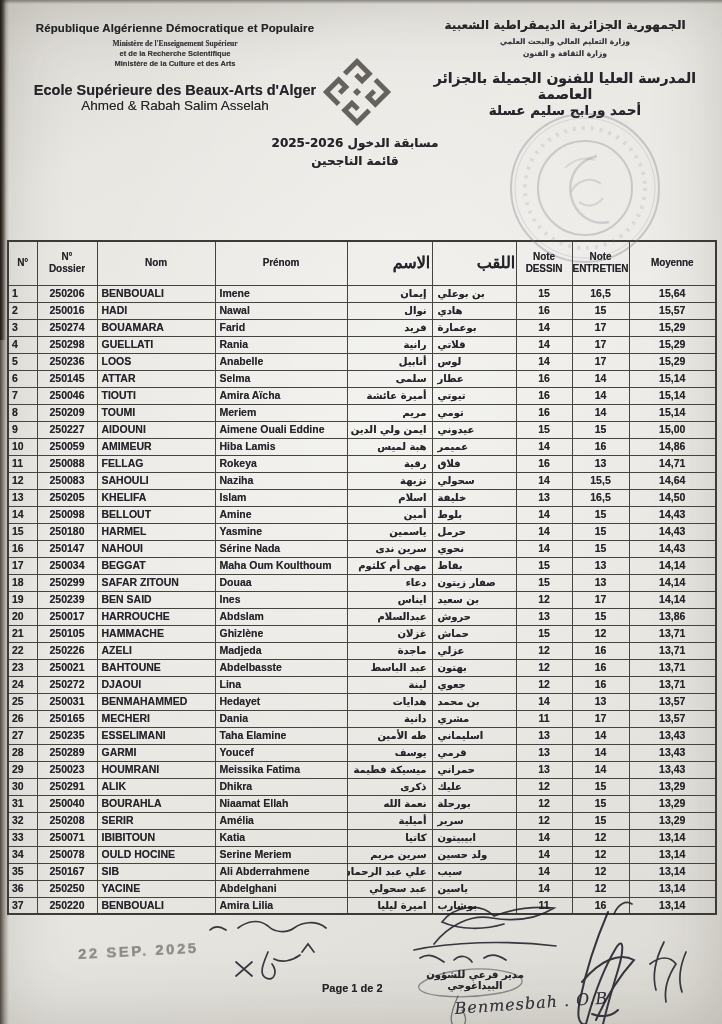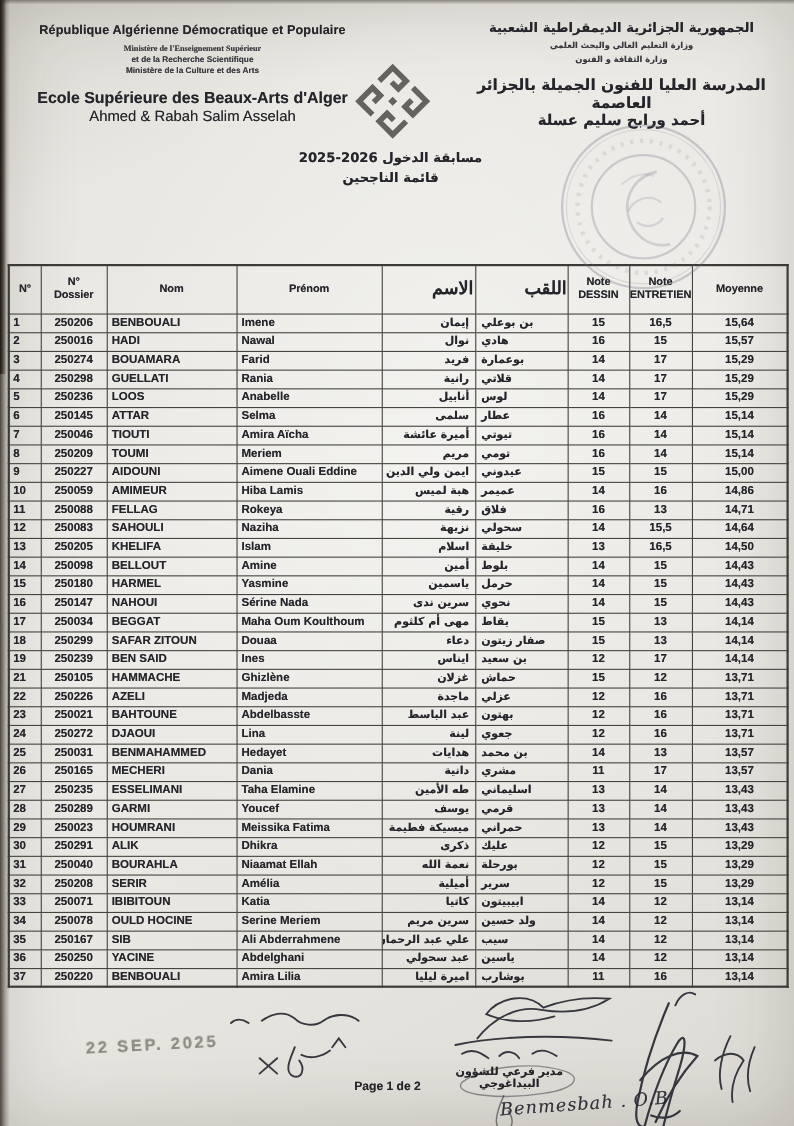--- a/index.html
+++ b/index.html
@@ -60,21 +60,21 @@
   tbody .c1{text-align:center;}
   tbody .c2,tbody .c3{text-align:left;padding-left:4px;}
   tbody .c4{text-align:right;padding-right:5px;direction:rtl;font-family:"DejaVu Sans",sans-serif;font-size:10px;}
   tbody .c5{text-align:left;padding-left:5px;direction:rtl;font-family:"DejaVu Sans",sans-serif;font-size:10px;}
   tbody .c6,tbody .c7,tbody .c8{text-align:center;}
 
   
   .date-stamp{position:absolute;left:78px;top:942px;font-size:15px;font-weight:700;
     letter-spacing:2.5px;color:#8f8c84;transform:rotate(-3deg);filter:blur(.3px);}
   .page-label{position:absolute;left:322px;top:982px;font-size:11px;font-weight:700;}
-  .footer-title-ar{position:absolute;left:388px;top:969px;width:150px;text-align:center;
+  .footer-title-ar{position:absolute;left:400px;top:969px;width:150px;text-align:center;
     direction:rtl;font-family:"DejaVu Sans",sans-serif;font-size:10px;font-weight:700;}
   .handwriting{position:absolute;left:0;top:0;width:722px;height:1024px;pointer-events:none;z-index:8;}
 </style>
 </head>
 <body>
 
 <div class="page softtext">
   <div class="edge-left"></div>
   <div class="edge-left-top"></div>
   <div class="edge-top"></div>
@@ -344,20 +344,31 @@
         <tr>
           <td class="c0">19</td>
           <td class="c1">250239</td>
           <td class="c2">BEN SAID</td>
           <td class="c3">Ines</td>
           <td class="c4">ايناس</td>
           <td class="c5">بن سعيد</td>
           <td class="c6">12</td>
           <td class="c7">17</td>
           <td class="c8">14,14</td>
+        </tr>
+        <tr>
+          <td class="c0">20</td>
+          <td class="c1">250017</td>
+          <td class="c2">HARROUCHE</td>
+          <td class="c3">Abdslam</td>
+          <td class="c4">عبدالسلام</td>
+          <td class="c5">حروش</td>
+          <td class="c6">13</td>
+          <td class="c7">15</td>
+          <td class="c8">13,86</td>
         </tr>
         <tr>
           <td class="c0">21</td>
           <td class="c1">250105</td>
           <td class="c2">HAMMACHE</td>
           <td class="c3">Ghizlène</td>
           <td class="c4">غزلان</td>
           <td class="c5">حماش</td>
           <td class="c6">15</td>
           <td class="c7">12</td>

